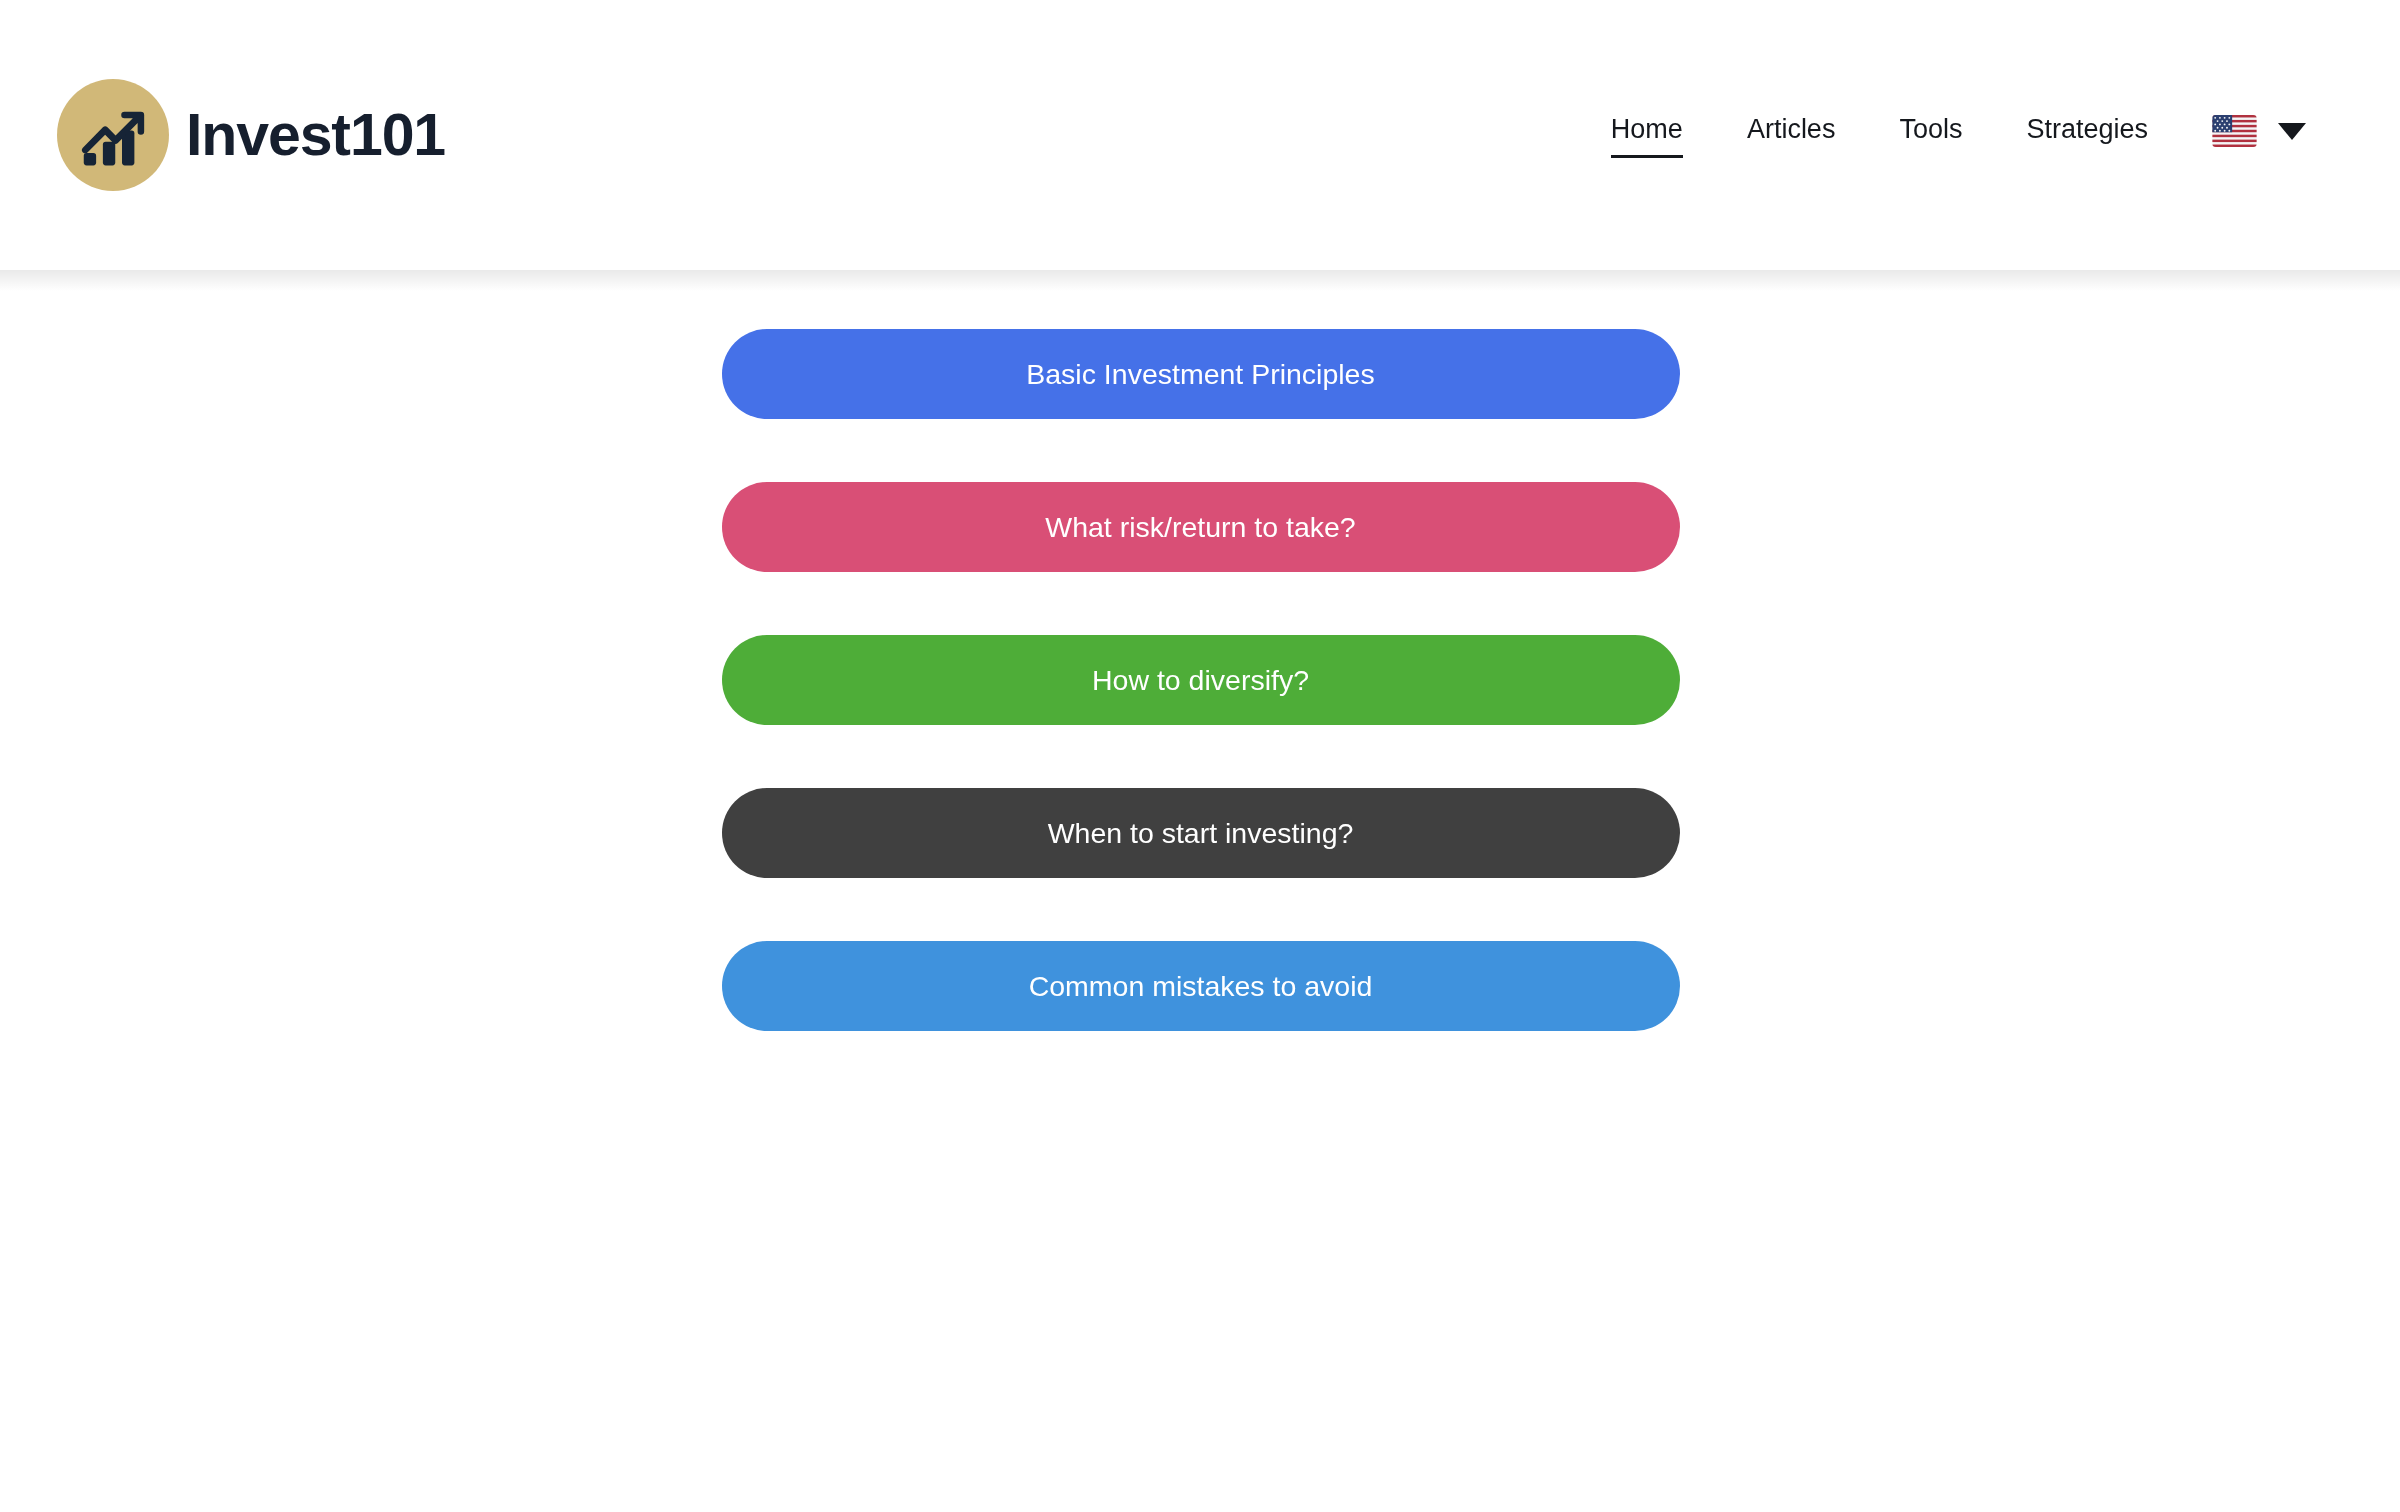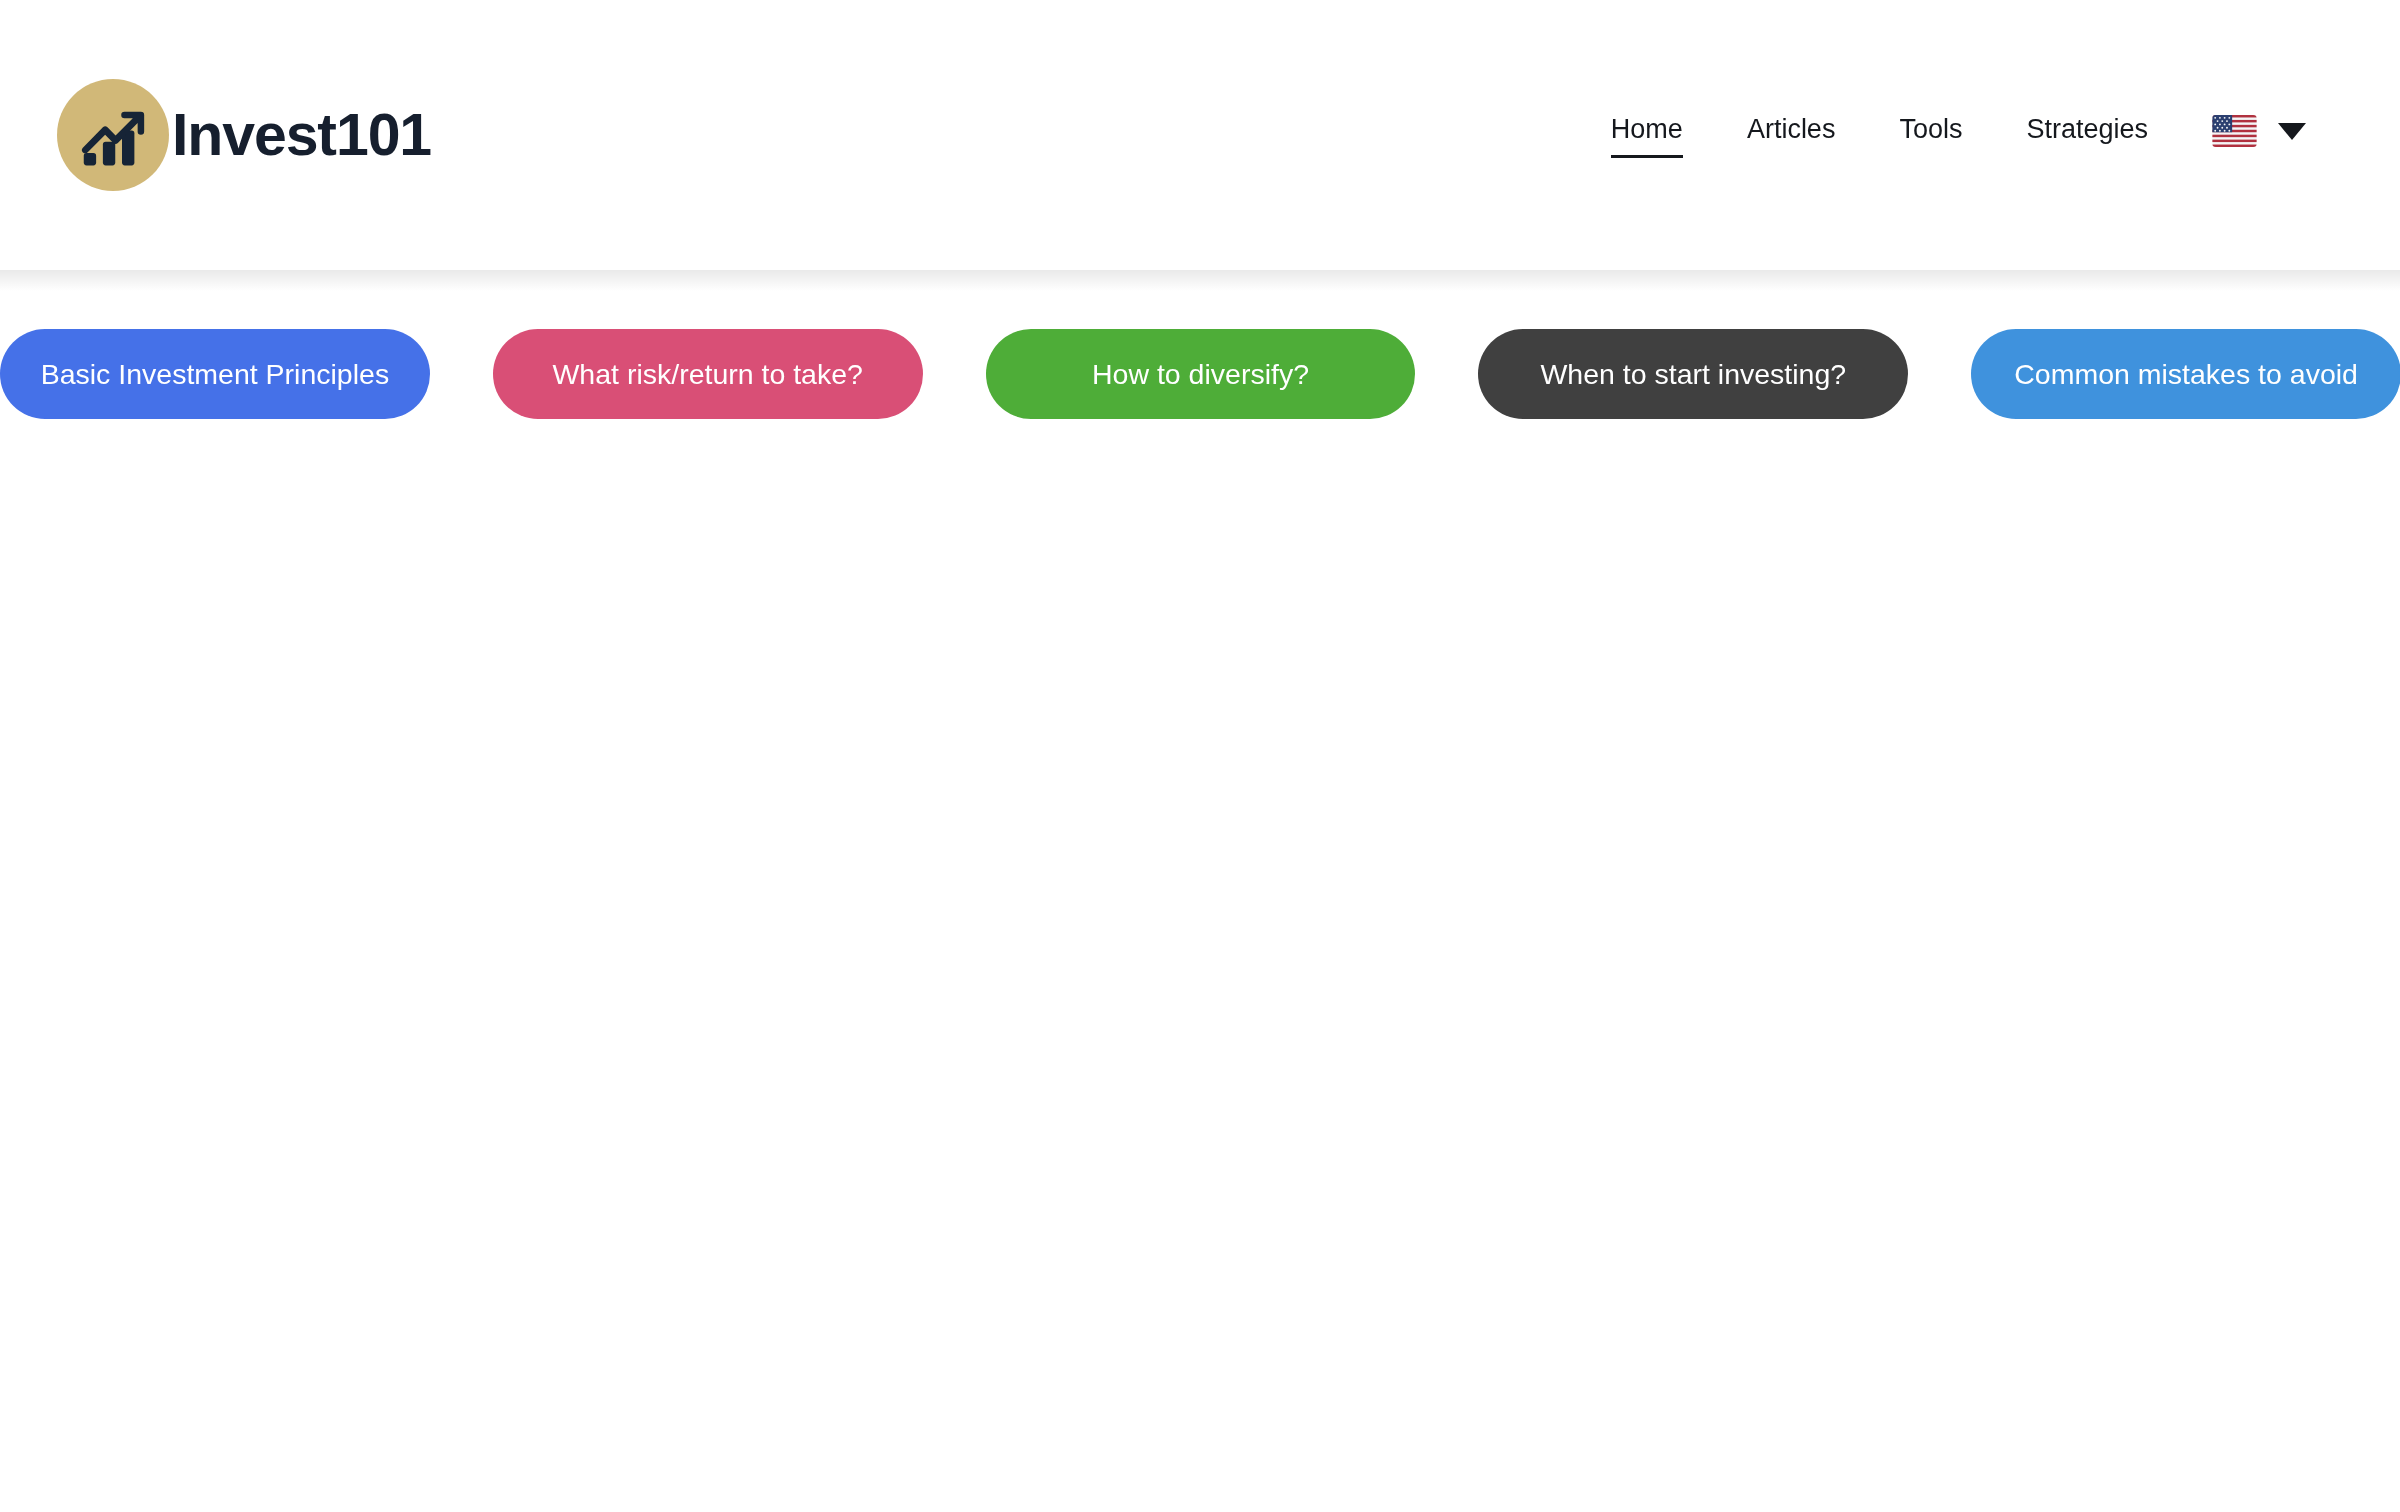--- a/index.html
+++ b/index.html
@@ -33,21 +33,21 @@
     right: 0;
     top: 270px;
     height: 21px;
     background: linear-gradient(to bottom, rgba(0,0,0,0.085), rgba(0,0,0,0.0));
     pointer-events: none;
   }
 
   .brand {
     display: flex;
     align-items: center;
-    gap: 3px;
+    gap: 17px;
     text-decoration: none;
   }
   .brand-mark {
     width: 112px;
     height: 112px;
     border-radius: 50%;
     background: #d1b878;
     display: flex;
     align-items: center;
     justify-content: center;
@@ -113,20 +113,21 @@
     border-right: 14.3px solid transparent;
     border-top: 17px solid #15181d;
   }
 
   
   .page-main {
     padding-top: 59px;
   }
   .topic-list {
     display: flex;
+    flex-direction: column;
     align-items: center;
     gap: 63px;
   }
   .topic-btn {
     width: 958px;
     height: 90px;
     border: none;
     border-radius: 950px;
     color: #ffffff;
     font-family: "Liberation Sans", sans-serif;

